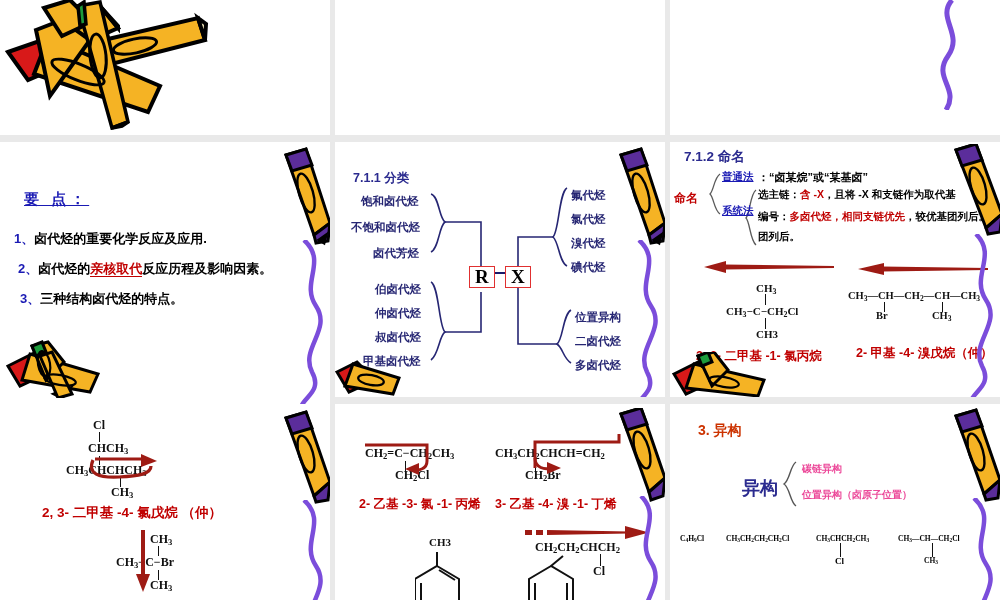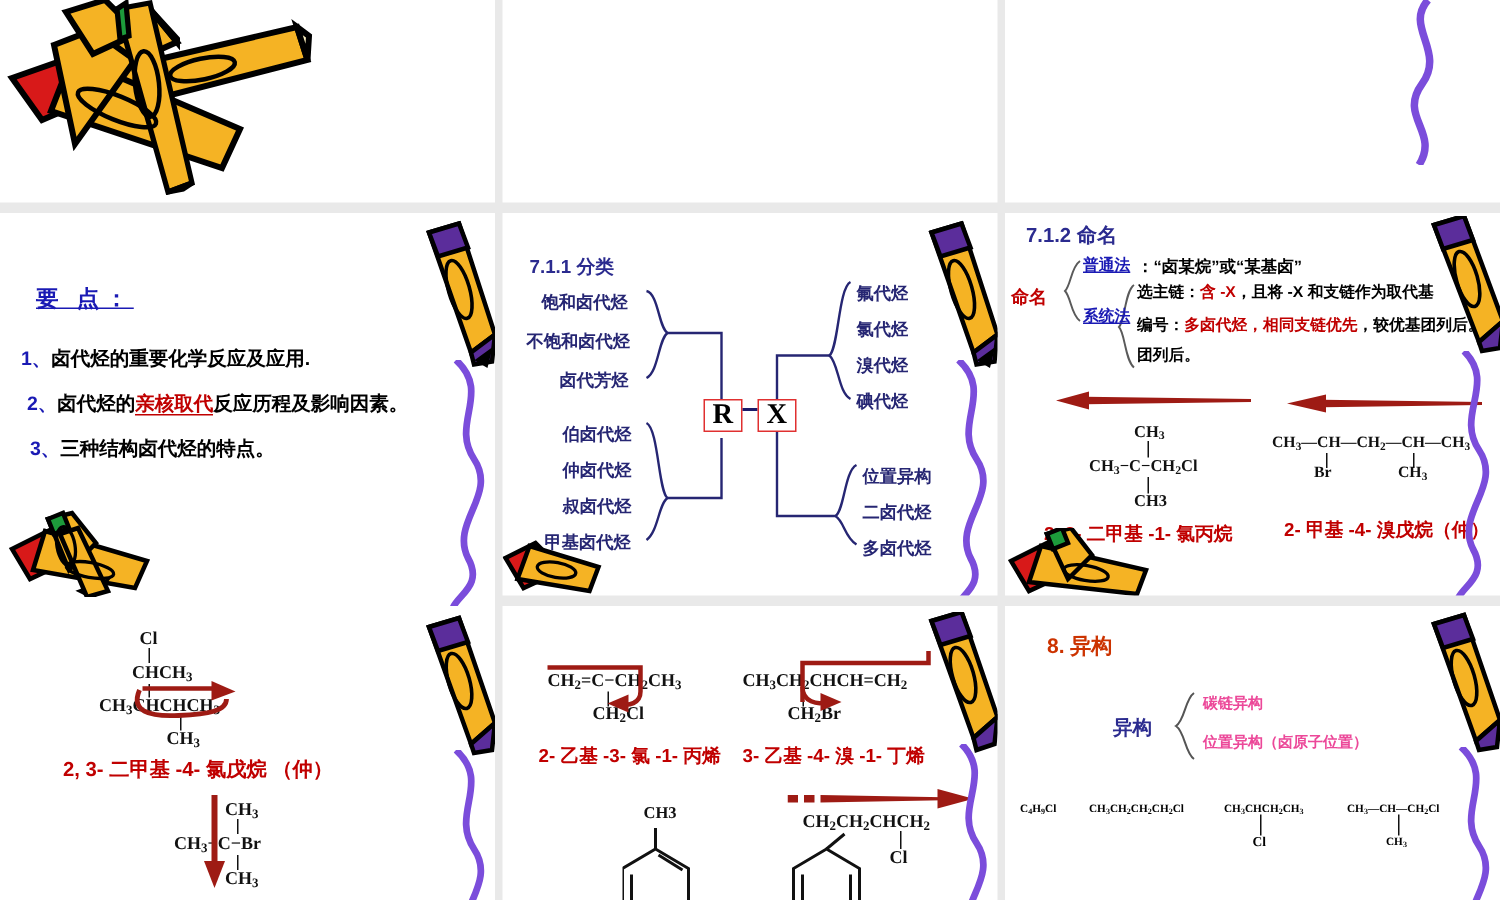--- a/index.html
+++ b/index.html
@@ -50,21 +50,21 @@
   
   .h712{position:absolute;left:14px;top:6px;font-size:13.5px;font-weight:bold;color:#2b2b8f;white-space:nowrap;}
   .nm-lbl{position:absolute;font-size:11px;font-weight:bold;white-space:nowrap;}
   .nm-txt{position:absolute;font-size:11.5px;font-weight:bold;white-space:nowrap;}
   .formula{position:absolute;font-family:"Liberation Serif","DejaVu Serif",serif;font-weight:bold;color:#111;white-space:nowrap;}
   .sub{font-size:.72em;vertical-align:-0.25em;}
   .nm-name{position:absolute;font-size:12.5px;font-weight:bold;color:#c00000;white-space:nowrap;}
 
   
   .iso-h{position:absolute;left:28px;top:18px;font-size:14px;font-weight:bold;color:#cc3300;white-space:nowrap;}
-  .iso-lbl{position:absolute;font-size:13px;font-weight:bold;color:#2b2b8f;white-space:nowrap;}
+  .iso-lbl{position:absolute;font-size:18px;font-weight:bold;color:#2b2b8f;white-space:nowrap;}
   .iso-it{position:absolute;font-size:10px;font-weight:bold;color:#ec4899;white-space:nowrap;}
   .tiny{position:absolute;font-family:"Liberation Serif","DejaVu Serif",serif;font-weight:bold;font-size:7.5px;color:#000;white-space:nowrap;}
 </style>
 </head>
 <body>
 
 <div class="deck">
 
   <div class="slide s1"></div>
   <div class="slide s2"></div>
@@ -388,21 +388,21 @@
         <polygon points="40,84 56,70 54,88 42,92" fill="#5b2d9b"></polygon>
       </g>
       <ellipse cx="33" cy="42" rx="7" ry="19" fill="none" stroke="#000" stroke-width="2.4" transform="rotate(-16 33 42)"></ellipse>
     </svg>
     <svg class="squig" style="left:298px;top:92px;" width="38" height="164" viewBox="0 0 38 164">
       <path d="M8 0 C30 22 2 42 18 66 C34 90 2 108 14 132 C24 150 8 156 4 164" fill="none" stroke="#7b4ddb" stroke-width="4.5"></path>
     </svg>
   </div>
 
   <div class="slide s9">
-    <div class="iso-h">8. 异构</div>
+    <div class="iso-h">3. 异构</div>
 
     <div class="iso-lbl" style="left:72px;top:72px;">异构</div>
     <svg style="position:absolute;left:0;top:0;" width="330" height="255" viewBox="0 0 330 255">
       <path d="M126 58 C120 62 120 76 114 80 C120 84 120 98 126 102" fill="none" stroke="#555" stroke-width="1.4"></path>
     </svg>
     <div class="iso-it" style="left:132px;top:58px;">碳链异构</div>
     <div class="iso-it" style="left:132px;top:84px;">位置异构（卤原子位置）</div>
 
     <div class="tiny" style="left:10px;top:130px;">C<span class="sub">4</span>H<span class="sub">9</span>Cl</div>
     <div class="tiny" style="left:56px;top:130px;">CH<span class="sub">3</span>CH<span class="sub">2</span>CH<span class="sub">2</span>CH<span class="sub">2</span>Cl</div>

